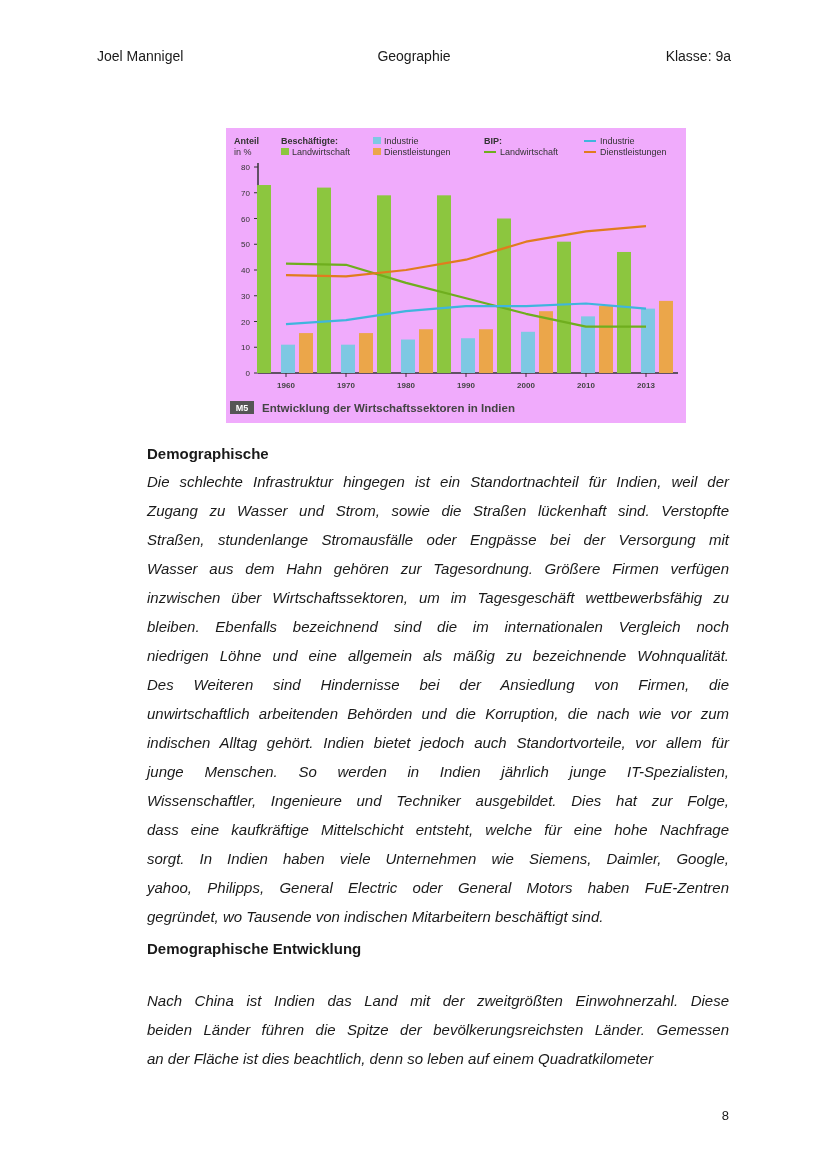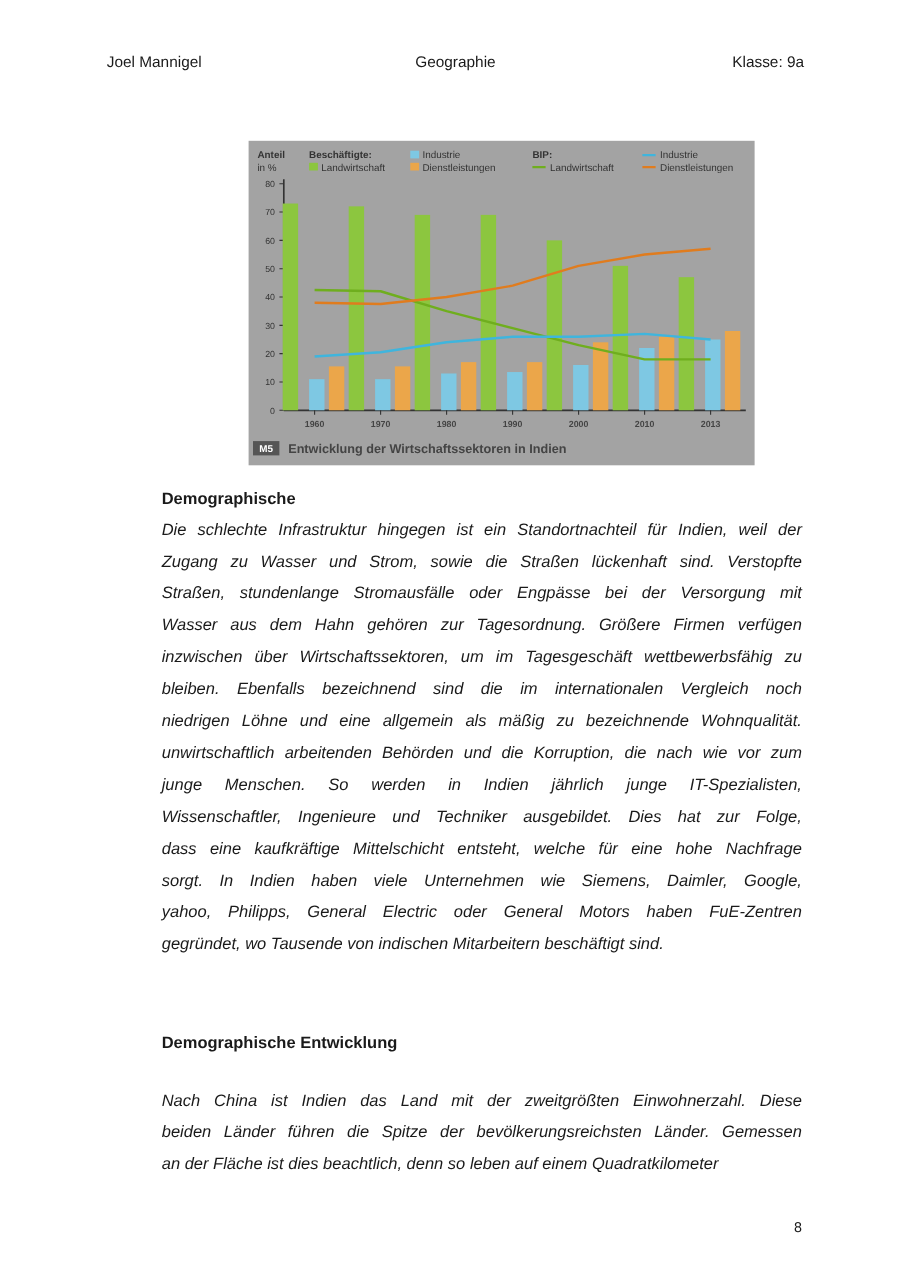--- a/index.html
+++ b/index.html
@@ -3,21 +3,21 @@
 <meta charset="utf-8">
 <style>
   html, body { margin:0; padding:0; background:#ffffff; }
   body { width:828px; height:1171px; position:relative; overflow:hidden;
          font-family:"Liberation Sans", sans-serif; color:#1a1a1a; }
   .header { position:absolute; top:48px; left:97px; right:97px; height:20px;
             font-size:14px; }
   .header .left { position:absolute; left:0; top:0; }
   .header .center { position:absolute; left:0; right:0; text-align:center; top:0; }
   .header .right { position:absolute; right:0; top:0; }
-  .figure { position:absolute; left:226px; top:128px; width:460px; height:295px; background:#a3a3a3; }
+  .figure { position:absolute; left:226px; top:128px; width:460px; height:295px; background:#f0abfc; }
   .figure svg { display:block; }
   .section-title { position:absolute; left:147px; font-size:15px; font-weight:bold; }
   .para { position:absolute; left:147px; width:582px; font-size:15px; line-height:29px;
           text-align:justify; margin:0; }
   .line { display:block; text-align:justify; text-align-last:justify; height:29px; white-space:nowrap;font-style:italic; }
   .line.last { text-align-last:left; }
   .page-number { position:absolute; right:99px; top:1108px; font-size:13px; }
 </style>
 </head>
 <body>
@@ -112,21 +112,23 @@
 
 <div class="section-title" style="top:445px;">Demographische</div>
 <div class="para" id="para0" style="top:467px;">
     <span class="line">Die schlechte Infrastruktur hingegen ist ein Standortnachteil für Indien, weil der</span>
     <span class="line">Zugang zu Wasser und Strom, sowie die Straßen lückenhaft sind. Verstopfte</span>
     <span class="line">Straßen, stundenlange Stromausfälle oder Engpässe bei der Versorgung mit</span>
     <span class="line">Wasser aus dem Hahn gehören zur Tagesordnung. Größere Firmen verfügen</span>
     <span class="line">inzwischen über Wirtschaftssektoren, um im Tagesgeschäft wettbewerbsfähig zu</span>
     <span class="line">bleiben. Ebenfalls bezeichnend sind die im internationalen Vergleich noch</span>
     <span class="line">niedrigen Löhne und eine allgemein als mäßig zu bezeichnende Wohnqualität.</span>
+    <span class="line">Des Weiteren sind Hindernisse bei der Ansiedlung von Firmen, die</span>
     <span class="line">unwirtschaftlich arbeitenden Behörden und die Korruption, die nach wie vor zum</span>
+    <span class="line">indischen Alltag gehört. Indien bietet jedoch auch Standortvorteile, vor allem für</span>
     <span class="line">junge Menschen. So werden in Indien jährlich junge IT-Spezialisten,</span>
     <span class="line">Wissenschaftler, Ingenieure und Techniker ausgebildet. Dies hat zur Folge,</span>
     <span class="line">dass eine kaufkräftige Mittelschicht entsteht, welche für eine hohe Nachfrage</span>
     <span class="line">sorgt. In Indien haben viele Unternehmen wie Siemens, Daimler, Google,</span>
     <span class="line">yahoo, Philipps, General Electric oder General Motors haben FuE-Zentren</span>
     <span class="line last">gegründet, wo Tausende von indischen Mitarbeitern beschäftigt sind.</span>
   </div>
 
 <div class="section-title" style="top:940px;text-align:right;">Demographische Entwicklung</div>
 <div class="para" id="para1" style="top:986px;">

